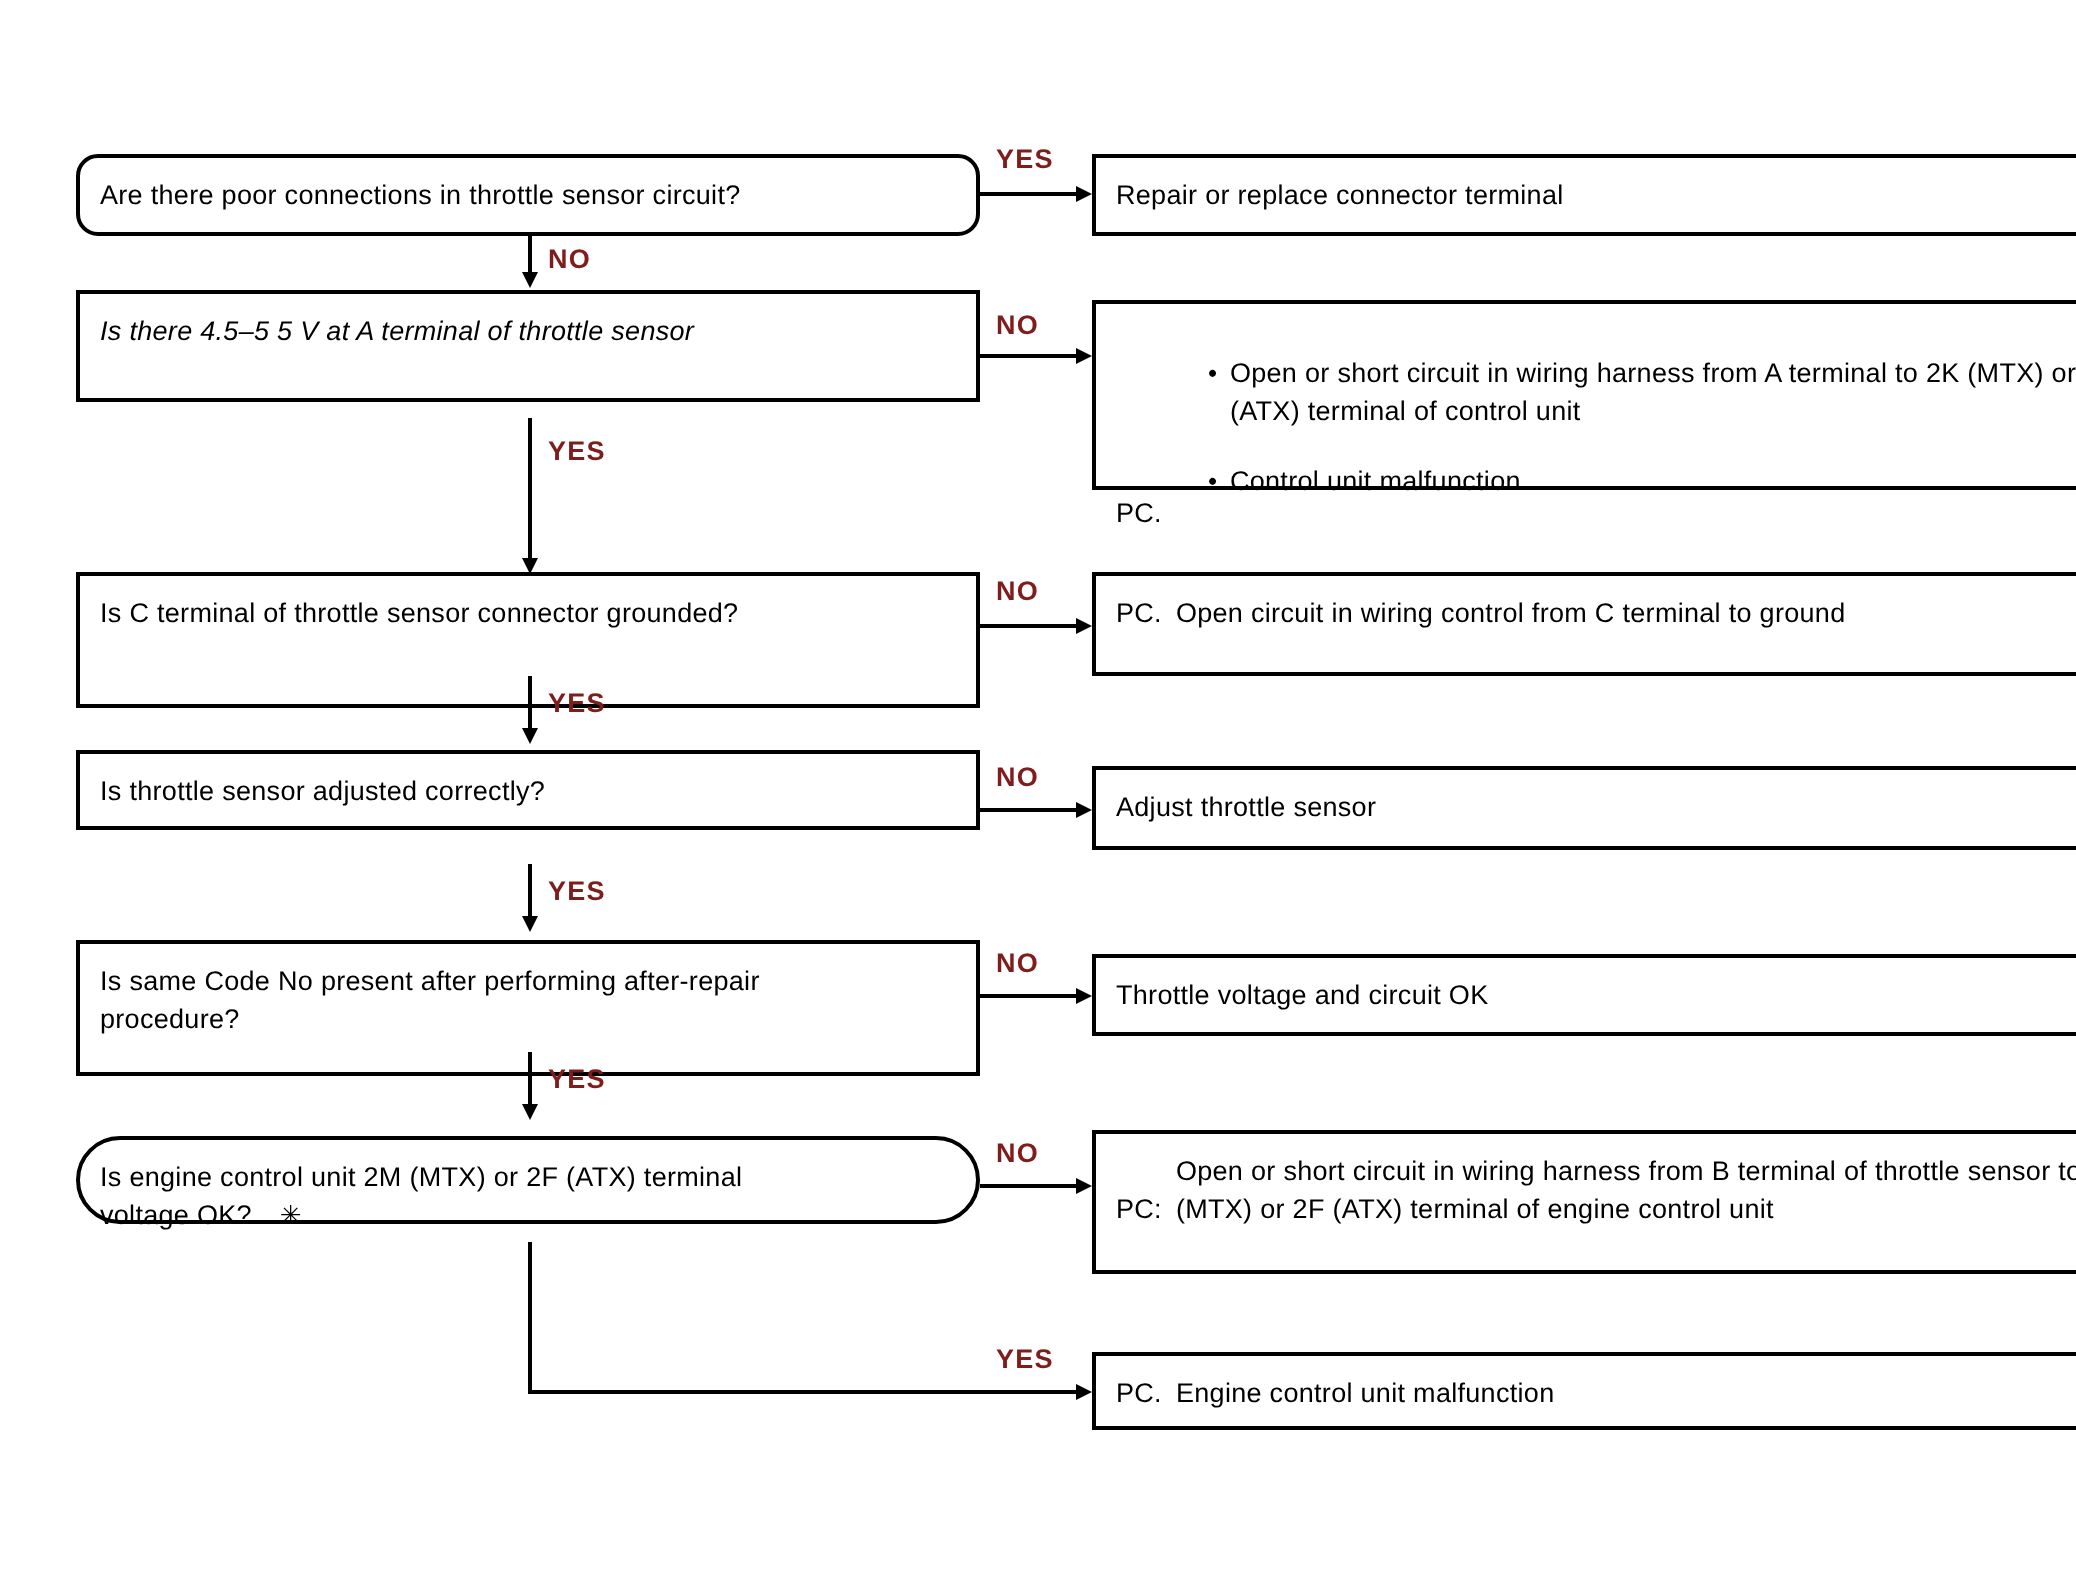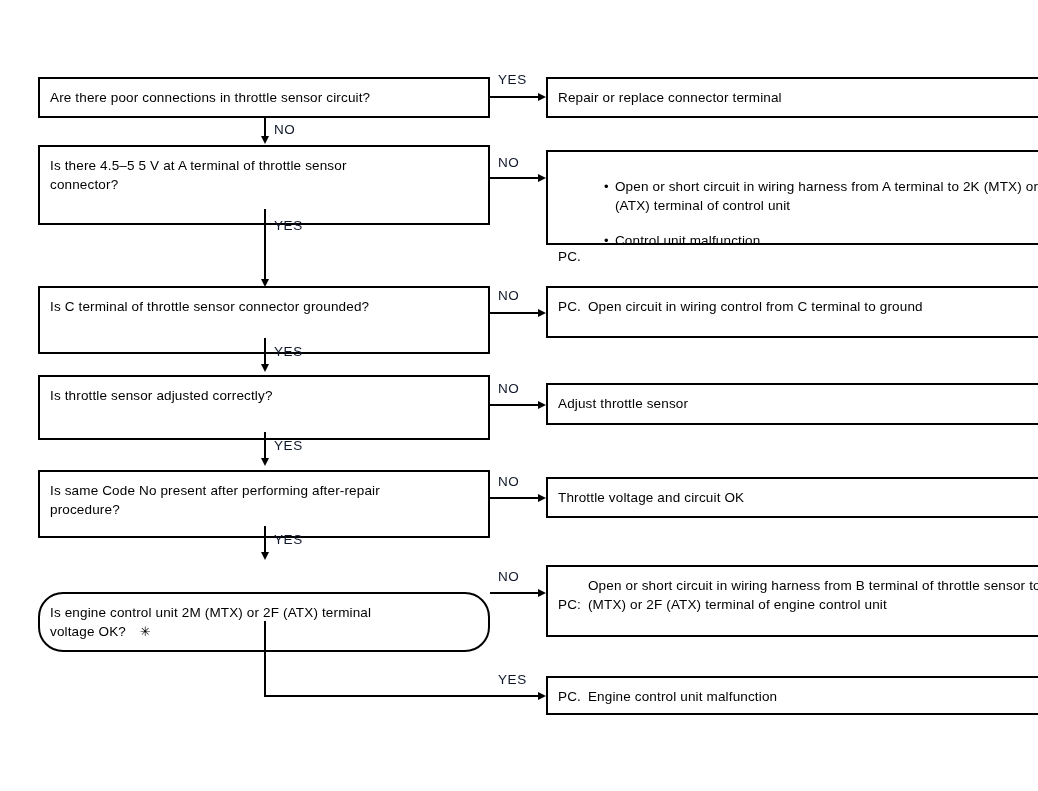--- a/index.html
+++ b/index.html
@@ -75,51 +75,50 @@
     position: absolute;
     width: 0;
     height: 0;
     border-top: 4.5px solid transparent;
     border-bottom: 4.5px solid transparent;
     border-left: 8px solid #000000;
   }
   .branch-label {
     position: absolute;
     font-size: 13.5px;
-    font-weight: normal;
+    font-weight: bold;
     letter-spacing: 0.6px;
-    color: #0f172a;
+    color: #7f1d1d;
     white-space: nowrap;
   }
   .star { font-size: 13px; }
 </style>
 </head>
 <body>
 
 <div id="page">
 
-  <div class="box box-left" style="top:77px; height:41px;">
+  <div class="box box-left" style="top:77px; height:41px;border-radius:11px;">
     <span>Are there poor connections in throttle sensor circuit?</span>
   </div>
 
   <div class="hline" style="left:490px; top:96px; width:48px;"></div>
   <div class="arrow-right" style="left:538px; top:92.5px;"></div>
   <div class="branch-label" style="left:498px; top:72px;">YES</div>
 
   <div class="box box-right" style="top:77px; height:41px;">
     <span>Repair or replace connector terminal</span>
   </div>
 
   <div class="vline" style="left:264px; top:118px; height:20px;"></div>
   <div class="arrow-down" style="left:260.5px; top:136px;"></div>
   <div class="branch-label" style="left:274px; top:122px;">NO</div>
 
-  <div class="box box-left" style="top:145px; height:80px;">
+  <div class="box box-left" style="top:145px; height:56px;font-style:italic;">
     <div>Is there 4.5–5 5 V at A terminal of throttle sensor</div>
-    <div>connector?</div>
   </div>
 
   <div class="hline" style="left:490px; top:177px; width:48px;"></div>
   <div class="arrow-right" style="left:538px; top:173.5px;"></div>
   <div class="branch-label" style="left:498px; top:155px;">NO</div>
 
   <div class="box box-right" style="top:150px; height:95px;">
     <div class="pc-row">
       <span class="pc-tag">PC.</span>
       <div class="pc-body">
@@ -147,21 +146,21 @@
     <div class="pc-row">
       <span class="pc-tag">PC.</span>
       <div class="pc-body">Open circuit in wiring control from C terminal to ground</div>
     </div>
   </div>
 
   <div class="vline" style="left:264px; top:338px; height:28px;"></div>
   <div class="arrow-down" style="left:260.5px; top:364px;"></div>
   <div class="branch-label" style="left:274px; top:344px;">YES</div>
 
-  <div class="box box-left" style="top:375px; height:65px;">
+  <div class="box box-left" style="top:375px; height:40px;">
     <span>Is throttle sensor adjusted correctly?</span>
   </div>
 
   <div class="hline" style="left:490px; top:404px; width:48px;"></div>
   <div class="arrow-right" style="left:538px; top:400.5px;"></div>
   <div class="branch-label" style="left:498px; top:381px;">NO</div>
 
   <div class="box box-right" style="top:383px; height:42px;">
     <span>Adjust throttle sensor</span>
   </div>
@@ -180,21 +179,21 @@
   <div class="branch-label" style="left:498px; top:474px;">NO</div>
 
   <div class="box box-right" style="top:477px; height:41px;">
     <span>Throttle voltage and circuit OK</span>
   </div>
 
   <div class="vline" style="left:264px; top:526px; height:28px;"></div>
   <div class="arrow-down" style="left:260.5px; top:552px;"></div>
   <div class="branch-label" style="left:274px; top:532px;">YES</div>
 
-  <div class="box box-left" style="top:592px; height:60px;border-radius:25px;">
+  <div class="box box-left" style="top:568px; height:44px;border-radius:25px;">
     <div>Is engine control unit 2M (MTX) or 2F (ATX) terminal</div>
     <div>
       <span>voltage OK?</span>
       <span class="star" style="margin-left:10px;">✳</span>
     </div>
   </div>
 
   <div class="hline" style="left:490px; top:592px; width:48px;"></div>
   <div class="arrow-right" style="left:538px; top:588.5px;"></div>
   <div class="branch-label" style="left:498px; top:569px;">NO</div>

